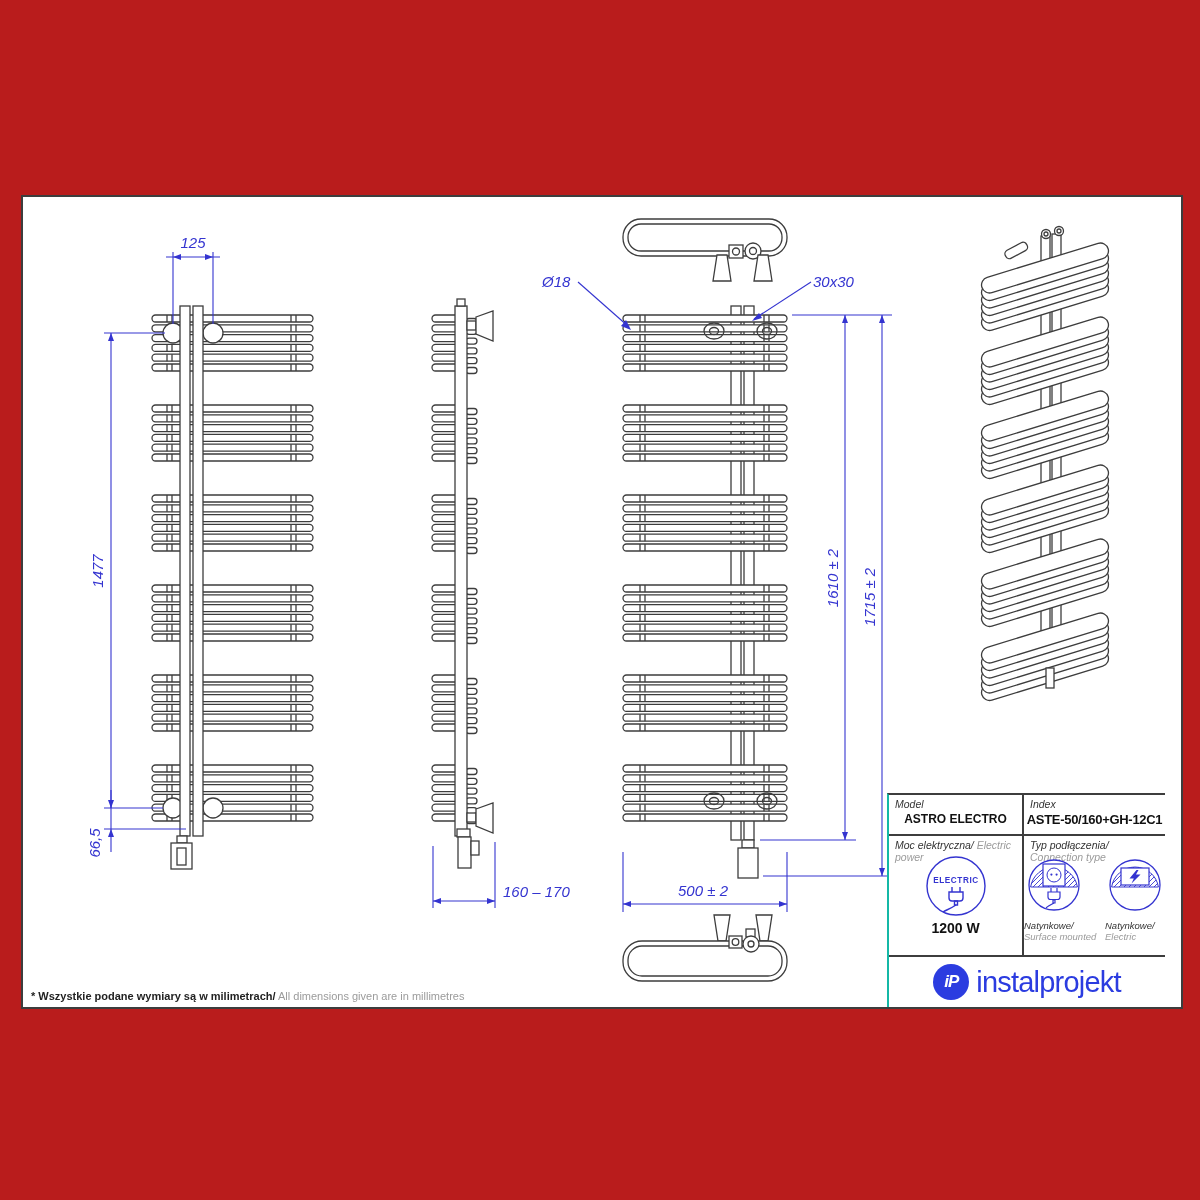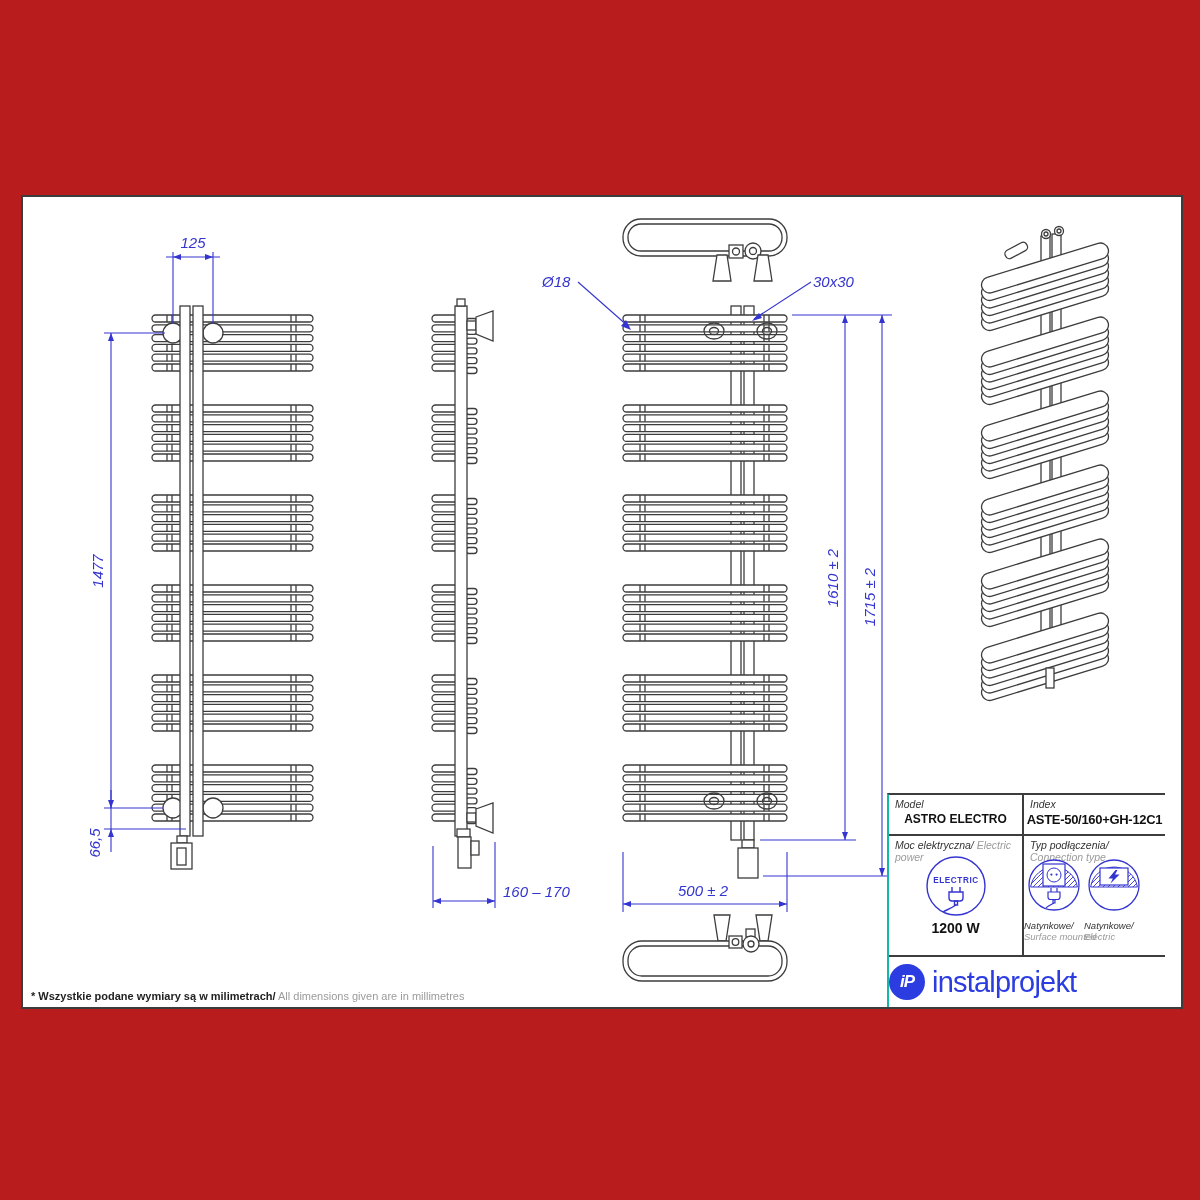--- a/index.html
+++ b/index.html
@@ -22,25 +22,25 @@
   .tb-row1{display:flex;height:39px;border-bottom:2px solid #3d3d3d;}
   .tb-row2{display:flex;height:119px;border-bottom:2px solid #3d3d3d;}
   .tb-c1{width:133px;border-right:2px solid #3d3d3d;position:relative;}
   .tb-c2{flex:1;position:relative;border-radius:10px;}
   .tb-label{font-style:italic;font-size:10.5px;color:#333;padding:3px 0 0 6px;line-height:12px;}
   .tb-label .en{color:#9b9b9b;}
   .tb-value{font-weight:bold;font-size:12px;color:#111;text-align:center;margin-top:2px;white-space:nowrap;}
   .tb-value.small{font-size:13px;letter-spacing:-0.3px;}
   .electric-wrap{position:absolute;left:0;right:0;top:18px;text-align:center;}
   .power-val{font-weight:bold;font-size:14px;color:#111;text-align:center;margin-top:1px;}
-  .conn-icons{position:absolute;left:0;right:0;top:22px;display:flex;justify-content:flex-start;}
+  .conn-icons{position:absolute;left:0;right:0;top:22px;display:flex;justify-content:space-between;}
   .conn{width:60px;text-align:center;}
   .conn-label{font-style:italic;font-size:9.5px;color:#333;text-align:left;margin-top:4px;line-height:11px;white-space:nowrap;}
   .conn-label .en{color:#9b9b9b;}
-  #logo-row{height:50px;display:flex;align-items:center;justify-content:flex-start;}
+  #logo-row{height:50px;display:flex;align-items:center;justify-content:center;}
   #logo-mark{width:36px;height:36px;border-radius:50%;background:#2b3ce0;color:#fff;display:flex;align-items:center;justify-content:center;font-weight:bold;font-style:italic;font-size:17px;letter-spacing:-1px;}
   #logo-text{color:#2b3ce0;font-weight:normal;font-size:29px;margin-left:7px;letter-spacing:-0.8px;}
 
   
   #note{position:absolute;left:8px;bottom:5px;font-size:11px;white-space:nowrap;}
   #note .pl{font-weight:bold;color:#222;}
   #note .en{color:#9b9b9b;}
 </style>
 </head>
 <body>

